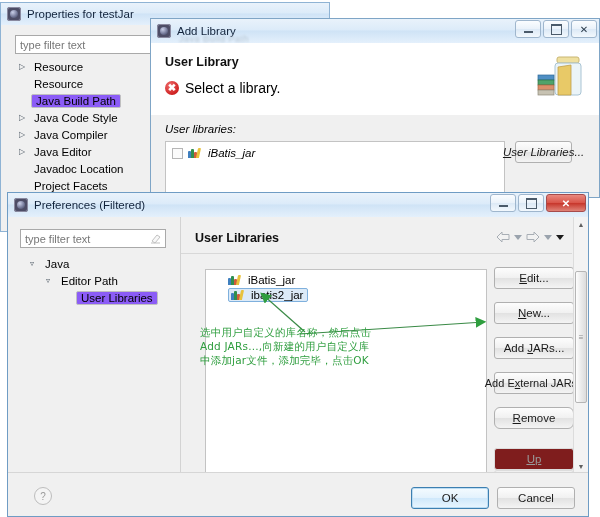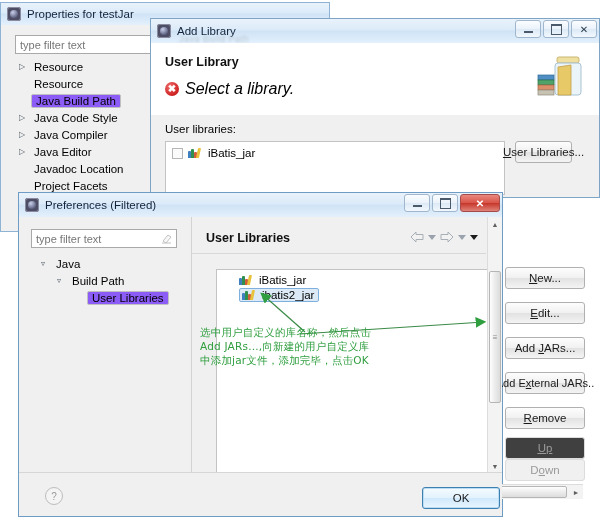--- a/index.html
+++ b/index.html
@@ -324,55 +324,55 @@
           <i class="max-g"></i>
         </span>
       <span class="wb">✕</span>
     </span>
   </div>
 
   <div style="position:absolute;left:0;top:24px;right:0;height:72px;background:#ffffff;border-bottom:1px solid #cfcfcf;">
     <div style="position:absolute;left:14px;top:12px;font-size:12.5px;font-weight:bold;color:#111;">User Library</div>
     <div style="position:absolute;left:14px;top:37px;display:flex;align-items:center;gap:6px;">
       <span class="err-icon">✖</span>
-      <span style="font-size:16px;font-style:italic;">Select a library.</span>
+      <span style="font-size:14px;">Select a library.</span>
     </div>
 
     <svg class="jar-graphic" viewBox="0 0 56 52">
       <rect x="26" y="6" width="22" height="6" rx="2" fill="#efe0a0" stroke="#c9b672" stroke-width="1"></rect>
       <path d="M27 12 h20 a3 3 0 0 1 3 3 v26 a3 3 0 0 1 -3 3 h-20 a3 3 0 0 1 -3 -3 v-26 a3 3 0 0 1 3 -3 z" fill="#e8f2f7" fill-opacity="0.85" stroke="#a9c4d4" stroke-width="1"></path>
       <rect x="7" y="24" width="16" height="5" fill="#4f8fc4" stroke="#2f6a9a" stroke-width="0.7"></rect>
       <rect x="7" y="29" width="16" height="5" fill="#4fa36a" stroke="#2c7346" stroke-width="0.7"></rect>
       <rect x="7" y="34" width="16" height="5" fill="#d98f6a" stroke="#a9653f" stroke-width="0.7"></rect>
       <rect x="7" y="39" width="16" height="5" fill="#c7c2b2" stroke="#8f8a7a" stroke-width="0.7"></rect>
       <polygon points="27,16 40,14 40,44 27,44" fill="#e8c967" stroke="#bfa04a" stroke-width="0.8"></polygon>
     </svg>
   </div>
 
-  <div style="position:absolute;left:0;top:96px;right:0;bottom:0;background:#f0f0f0;">
+  <div style="position:absolute;left:0;top:96px;right:0;bottom:0;background:#f0f0f0;font-style:italic;">
     <div style="position:absolute;left:14px;top:8px;font-size:11.5px;">User libraries:</div>
     <div class="panel-white" style="position:absolute;left:14px;top:26px;width:340px;height:54px;">
       <div style="display:flex;align-items:center;gap:5px;padding:5px 6px;">
         <span class="checkbox"></span>
         <span class="lib-icon">
             <i></i>
             <i></i>
             <i></i>
             <i></i>
           </span>
         <span style="font-size:11.5px;">iBatis_jar</span>
       </div>
     </div>
     <div class="btn" style="position:absolute;left:364px;top:26px;width:57px;height:22px;">
       <span><span class="u">U</span>ser Libraries...</span>
     </div>
   </div>
 </div>
 
-<div class="win" id="prefs-win" style="left:18px; top:192px; width:485px; height:325px; border-color:#6f9cc4;">
+<div class="win" id="prefs-win" style="left:7px; top:192px; width:582px; height:325px; border-color:#6f9cc4;">
   <div class="win-titlebar" style="height:24px;">
     <span class="app-icon"></span>
     <span class="win-title">Preferences (Filtered)</span>
     <span class="win-btns">
       <span class="wb">
           <i class="min-g"></i>
         </span>
       <span class="wb">
           <i class="max-g"></i>
         </span>
@@ -392,21 +392,21 @@
           </svg>
         </span>
       </div>
       <div class="tree" style="position:absolute;left:12px;top:38px;width:146px;bottom:0;background:#f0f0f0;border:none;">
         <div class="tree-row" style="padding-left:10px;">
           <span class="twisty">▿</span>
           <span class="lbl">Java</span>
         </div>
         <div class="tree-row" style="padding-left:26px;">
           <span class="twisty">▿</span>
-          <span class="lbl">Build Path</span>
+          <span class="lbl">Editor Path</span>
         </div>
         <div class="tree-row sel" style="padding-left:56px;">
           <span class="lbl">User Libraries</span>
         </div>
       </div>
     </div>
 
     <div style="position:absolute;left:173px;top:0;right:16px;bottom:43px;background:#f0f0f0;">
 
       <div style="position:absolute;left:14px;top:14px;font-size:12.5px;font-weight:bold;color:#111;">User Libraries</div>
@@ -453,53 +453,56 @@
       </div>
 
       <div class="hscroll" style="left:24px;top:267px;width:367px;">
         <span class="arr" style="left:0;">◄</span>
         <span class="thumb" style="left:16px;right:16px;">‖</span>
         <span class="arr" style="right:0;">►</span>
       </div>
 
       <div style="position:absolute;left:313px;top:50px;width:80px;">
         <div class="btn" style="height:22px;margin-bottom:13px;">
+          <span><span class="u">E</span>dit...</span>
+        </div>
+        <div class="btn" style="height:22px;margin-bottom:13px;">
           <span><span class="u">N</span>ew...</span>
-        </div>
-        <div class="btn" style="height:22px;margin-bottom:13px;">
-          <span><span class="u">E</span>dit...</span>
         </div>
         <div class="btn" style="height:22px;margin-bottom:13px;">
           <span>Add <span class="u">J</span>ARs...</span>
         </div>
         <div class="btn" style="height:22px;margin-bottom:13px;font-size:11px;">
           <span>Add E<span class="u">x</span>ternal JARs..</span>
         </div>
-        <div class="btn" style="height:22px;margin-bottom:8px;">
+        <div class="btn" style="height:22px;margin-bottom:19px;border-radius:6px;">
           <span><span class="u">R</span>emove</span>
         </div>
-        <div class="btn disabled" style="height:22px;margin-bottom:0;border-color:#dcdcdc;background:#404040;text-decoration:underline;">
+        <div class="btn disabled" style="height:22px;margin-bottom:0;border-color:#dcdcdc;background:#7f1d1d;text-decoration:underline;">
           <span><span class="u">U</span>p</span>
         </div>
         <div class="btn disabled" style="height:22px;border-color:#dcdcdc;background:#f0f0f0;">
           <span>D<span class="u">o</span>wn</span>
         </div>
       </div>
     </div>
 
     <div class="vscroll" style="right:0;top:0;bottom:43px;">
       <div class="arr">▲</div>
       <div class="thumb" style="top:54px;height:130px;">≡</div>
       <div class="arr" style="position:absolute;bottom:0;left:0;right:0;">▼</div>
     </div>
 
     <div style="position:absolute;left:0;right:0;bottom:0;height:43px;background:#f0f0f0;border-top:1px solid #d6d6d6;">
       <span style="position:absolute;left:26px;top:14px;width:16px;height:16px;border-radius:50%;border:1px solid #bdbdbd;background:#f4f4f4;color:#9a9a9a;font-size:10px;display:flex;align-items:center;justify-content:center;">?</span>
       <div class="btn primary" style="position:absolute;left:403px;top:14px;width:78px;height:22px;">
         <span>OK</span>
+      </div>
+      <div class="btn" style="position:absolute;left:489px;top:14px;width:78px;height:22px;">
+        <span>Cancel</span>
       </div>
     </div>
   </div>
 </div>
 
 <svg class="arrow-svg" width="600" height="517">
   <defs>
     <marker id="ah" markerWidth="9" markerHeight="9" refX="7" refY="4.5" orient="auto">
       <path d="M0,0 L9,4.5 L0,9 Z" fill="#2f9e3f"></path>
     </marker>

